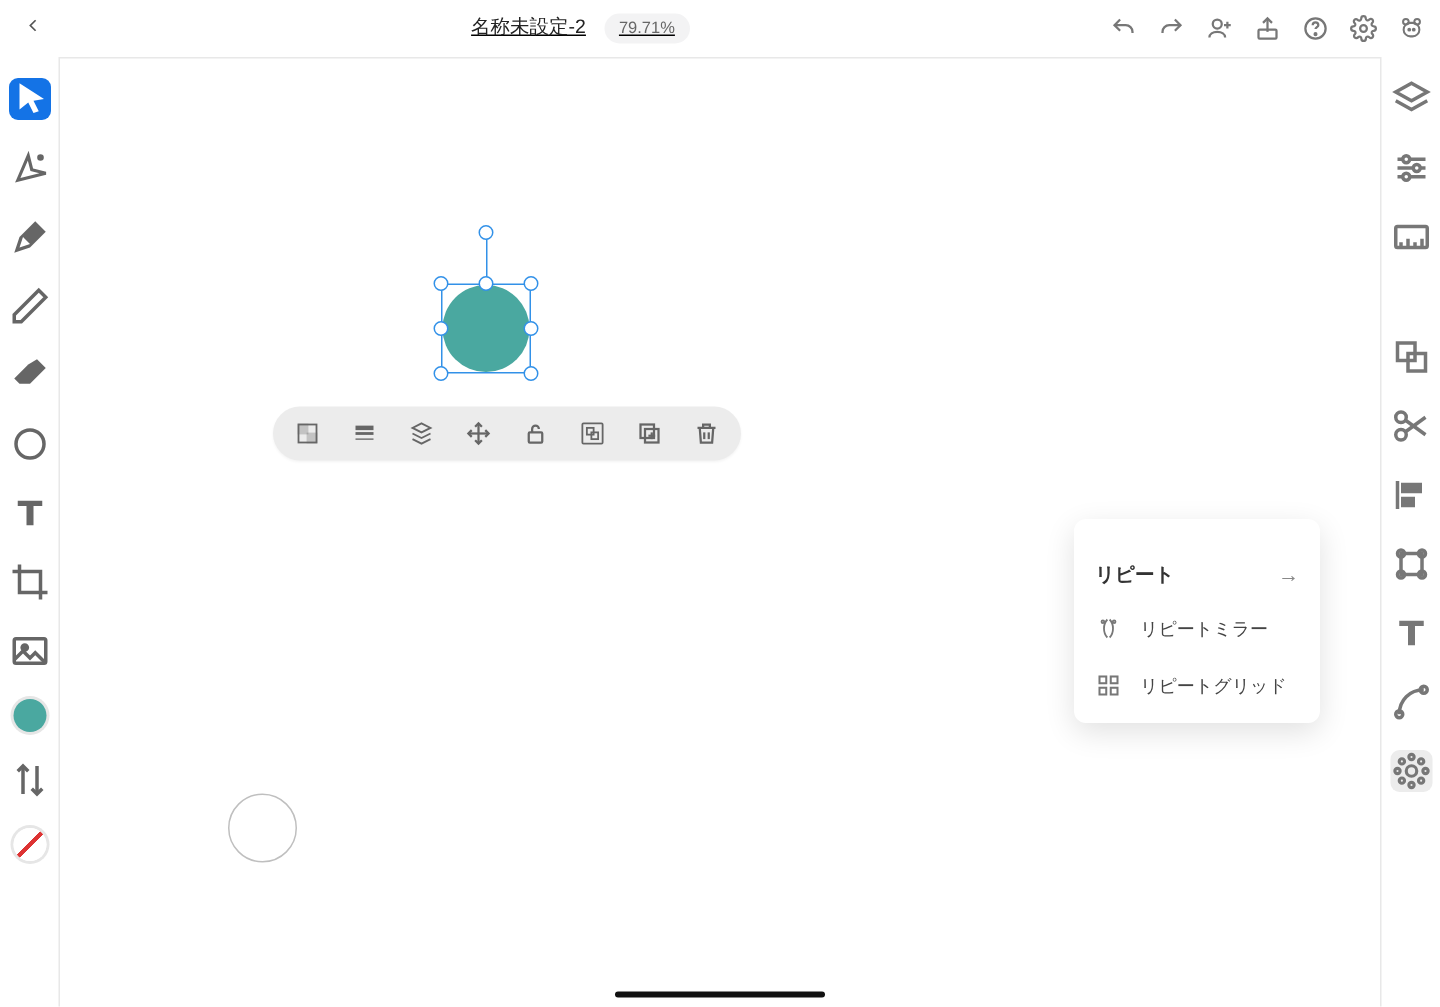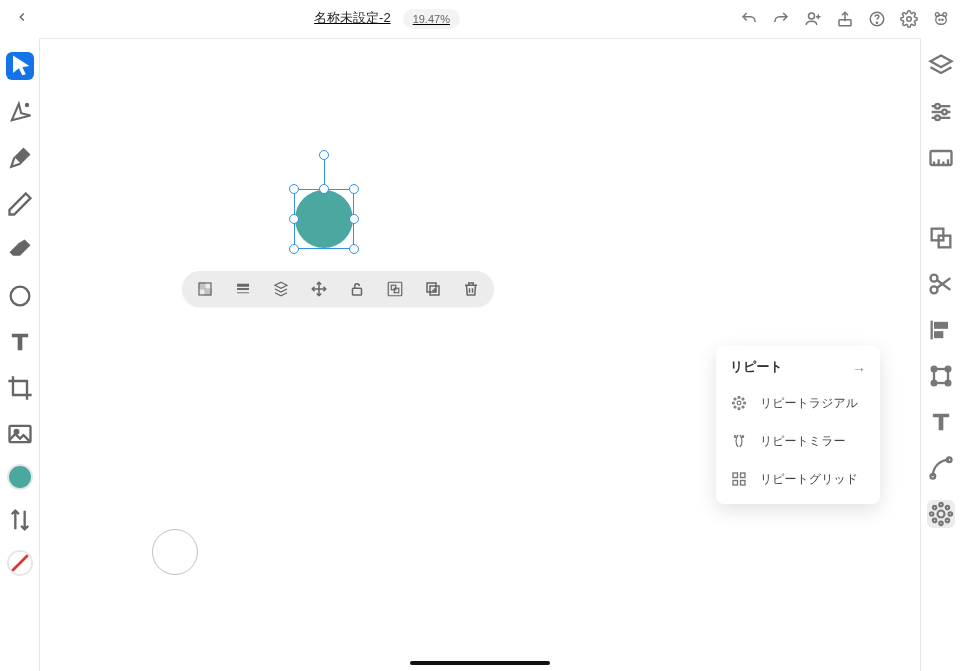--- a/index.html
+++ b/index.html
@@ -44,41 +44,41 @@
 
 .plain-circle { position: absolute; left: 112px; top: 490px; width: 46px; height: 46px; border: 1px solid #bfbfbf; border-radius: 50%; }
 
 
 .ctx-bar { position: absolute; left: 142px; top: 232px; background: #ececec; border-radius: 18px; padding: 7px 12px; display: flex; gap: 16px; align-items: center; box-shadow: 0 1px 2px rgba(0,0,0,.05); }
 .ctx-bar .cbtn { width: 22px; height: 22px; display: flex; align-items: center; justify-content: center; color: #666; cursor: pointer; }
 .ctx-bar .cbtn svg { width: 18px; height: 18px; }
 
 
 .popover { position: absolute; right: 40px; top: 307px; width: 164px; background: #fff; border-radius: 8px; box-shadow: 0 6px 20px rgba(0,0,0,.12); padding: 12px 0 6px; }
-.popover .hdr { display: flex; justify-content: space-between; align-items: center; padding: 0 14px 8px; }
+.popover .hdr { display: flex; justify-content: space-between; align-items: center; padding: 0 14px 8px; margin-top: 16px; }
 .popover .hdr .ttl { font-size: 13px; font-weight: 700; color: #333; }
 .popover .hdr .arrow { color: #888; font-size: 14px; }
 .popover .item { display: flex; align-items: center; gap: 12px; padding: 10px 14px; cursor: pointer; font-size: 12px; color: #444; }
 .popover .item .iico { width: 18px; height: 18px; display:flex; align-items:center; justify-content:center; color: #777; }
 
 
 .home-ind { position: absolute; bottom: 6px; left: 50%; transform: translateX(-50%); width: 140px; height: 4px; background: #111; border-radius: 3px; }
 </style>
 </head>
 <body>
 
 <div class="topbar">
   <div class="back">
     <svg viewBox="0 0 24 24" fill="none" stroke="currentColor" stroke-width="2" width="14" height="14">
         <polyline points="15 18 9 12 15 6"></polyline>
       </svg>
   </div>
   <div class="center">
     <span class="title">名称未設定-2</span>
-    <span class="zoom">19.47%</span>
+    <span class="zoom">79.71%</span>
   </div>
   <div class="right">
     <span class="icon">
         <svg viewBox="0 0 24 24" fill="none" stroke="currentColor" stroke-width="2">
           <path d="M9 14L4 9l5-5"></path>
           <path d="M4 9h10a6 6 0 016 6v1"></path>
         </svg>
       </span>
     <span class="icon">
         <svg viewBox="0 0 24 24" fill="none" stroke="currentColor" stroke-width="2">
@@ -353,36 +353,20 @@
   <div class="plain-circle"></div>
 
   <div class="popover">
     <div class="hdr">
       <span class="ttl">リピート</span>
       <span class="arrow">→</span>
     </div>
     <div class="item">
       <span class="iico">
           <svg viewBox="0 0 24 24" fill="none" stroke="currentColor" stroke-width="1.6">
-            <circle cx="12" cy="12" r="2.5"></circle>
-            <circle cx="12" cy="4.5" r="1.3"></circle>
-            <circle cx="12" cy="19.5" r="1.3"></circle>
-            <circle cx="4.5" cy="12" r="1.3"></circle>
-            <circle cx="19.5" cy="12" r="1.3"></circle>
-            <circle cx="6.7" cy="6.7" r="1.3"></circle>
-            <circle cx="17.3" cy="6.7" r="1.3"></circle>
-            <circle cx="6.7" cy="17.3" r="1.3"></circle>
-            <circle cx="17.3" cy="17.3" r="1.3"></circle>
-          </svg>
-        </span>
-      <span>リピートラジアル</span>
-    </div>
-    <div class="item">
-      <span class="iico">
-          <svg viewBox="0 0 24 24" fill="none" stroke="currentColor" stroke-width="1.6">
             <path d="M11 4c-4 4-4 12 0 16"></path>
             <path d="M13 4c4 4 4 12 0 16"></path>
             <circle cx="7" cy="6" r="1.2"></circle>
             <circle cx="17" cy="6" r="1.2"></circle>
           </svg>
         </span>
       <span>リピートミラー</span>
     </div>
     <div class="item">
       <span class="iico">

